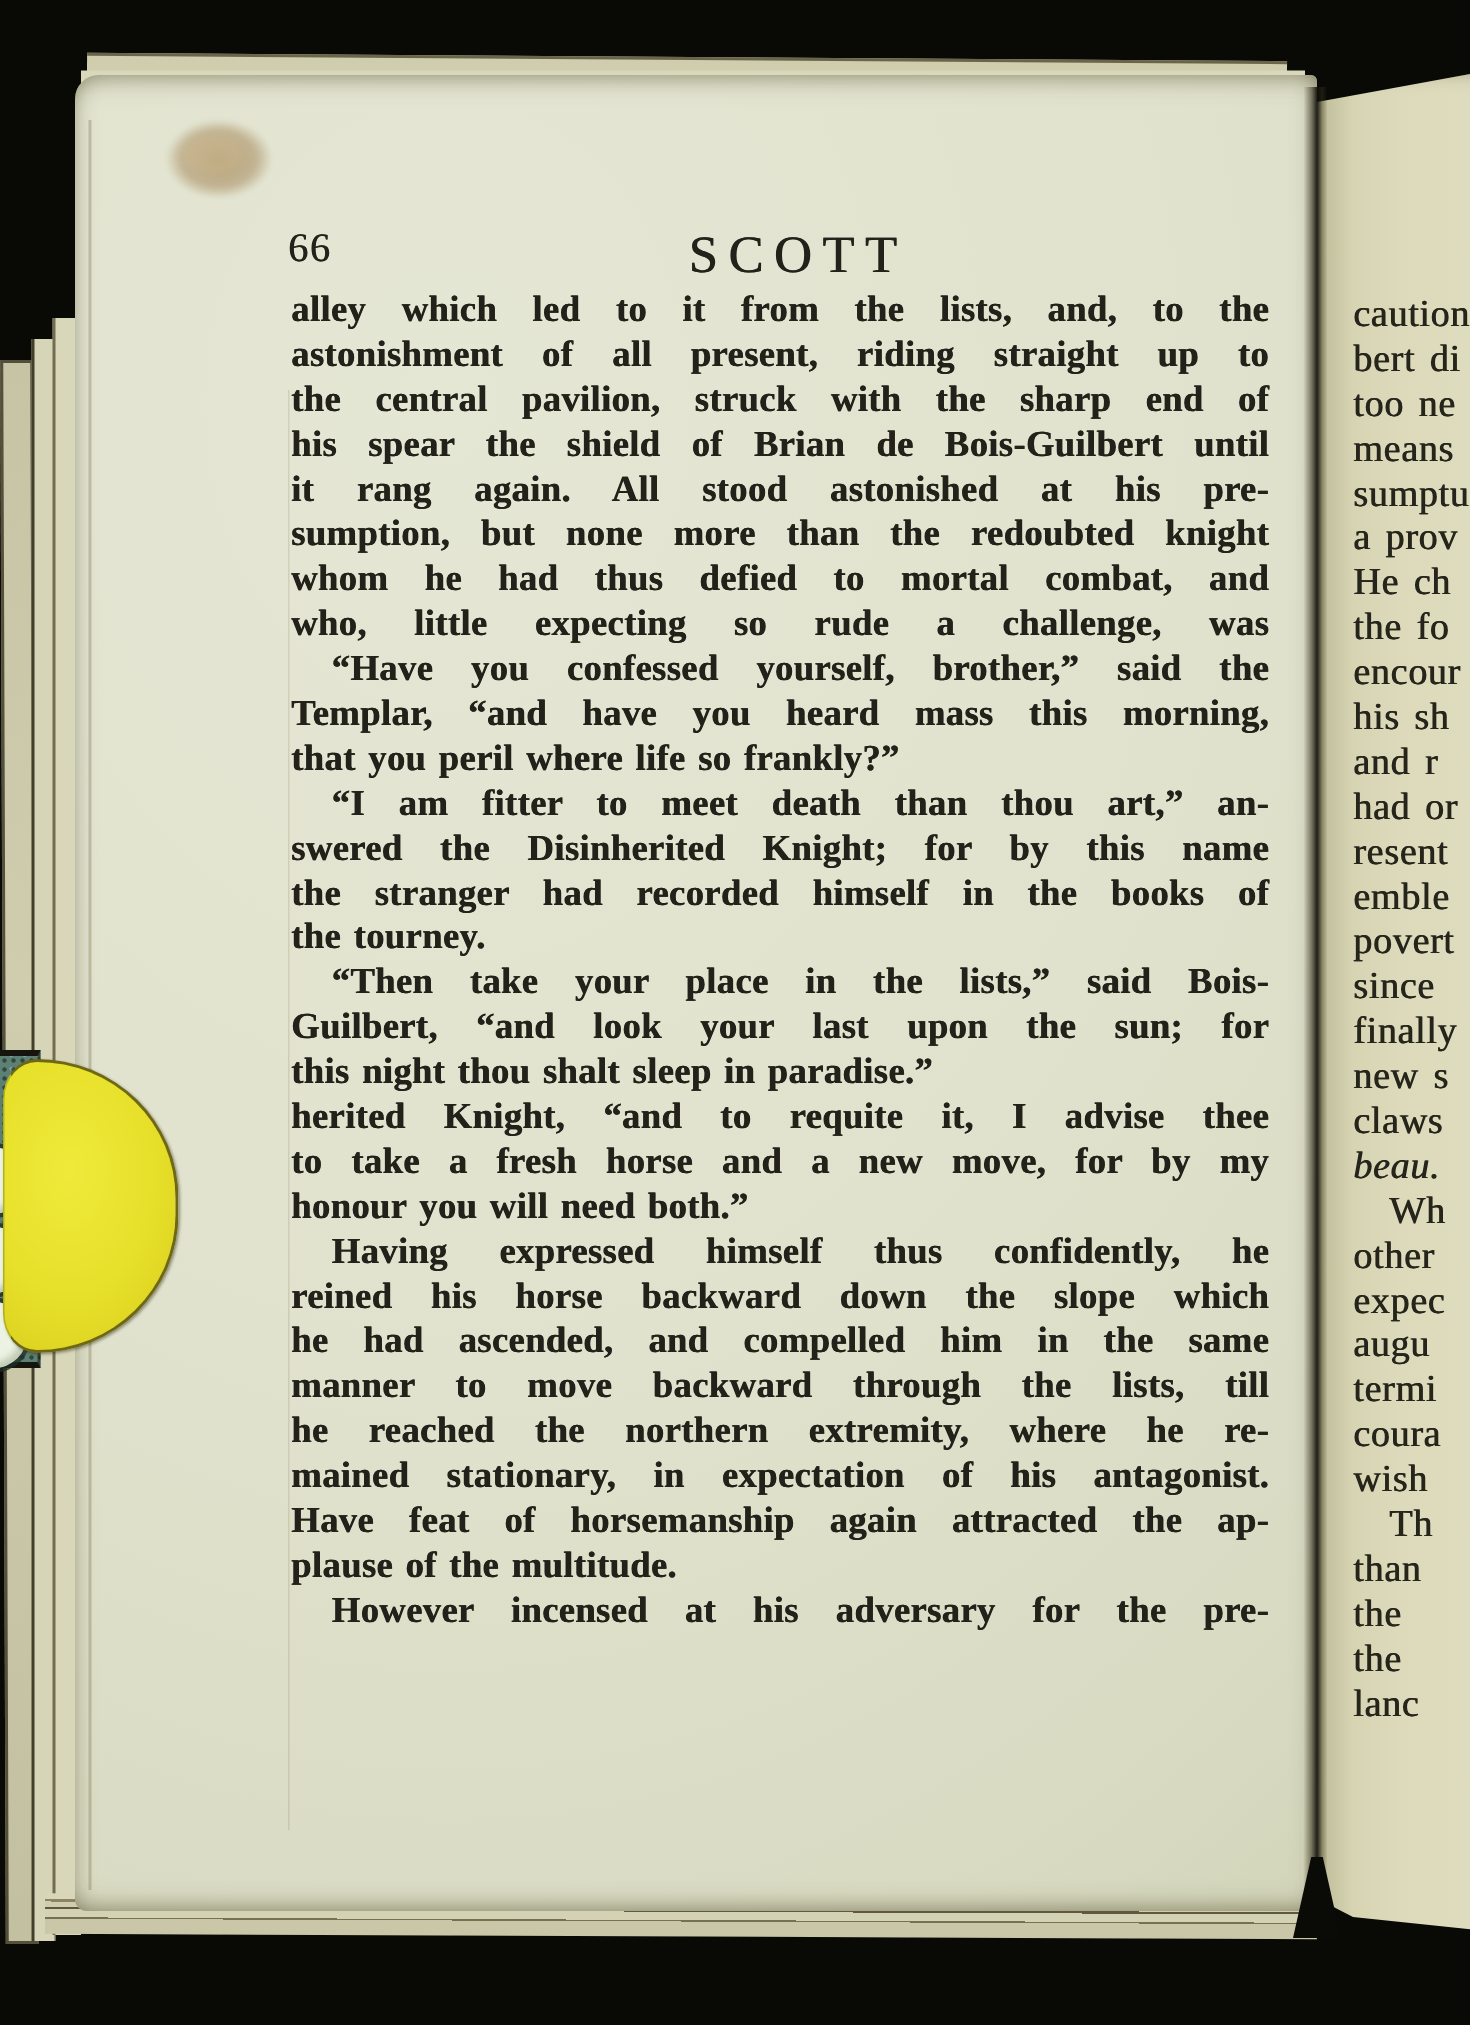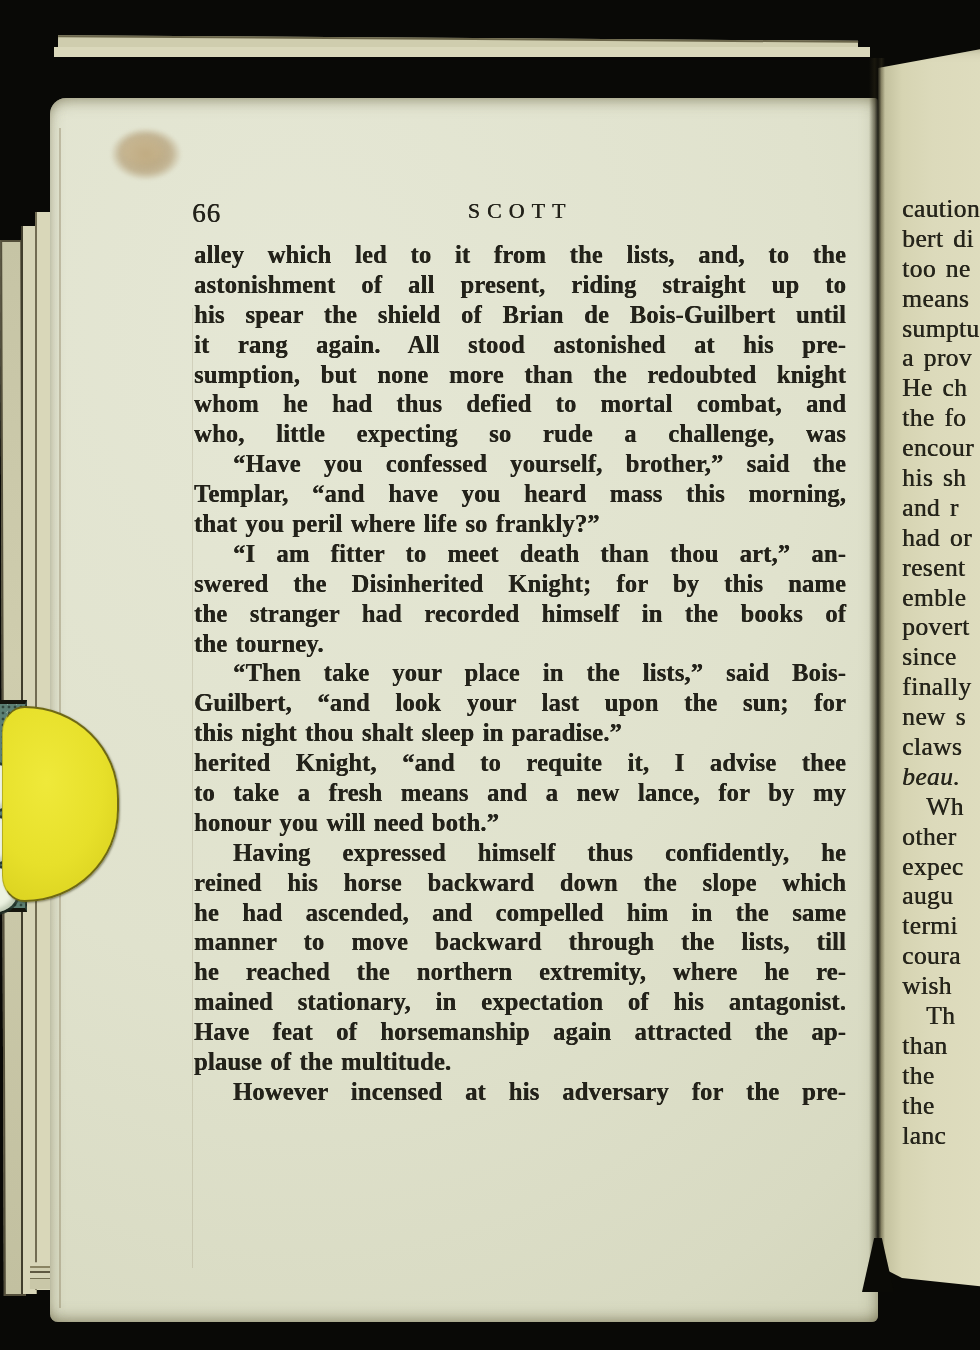--- a/index.html
+++ b/index.html
@@ -27,41 +27,40 @@
   
   .left-page{
     left:50px;top:50px;width:828px;height:1224px;
     border-radius:16px 4px 6px 8px;
     background:radial-gradient(140% 120% at 30% 18%,
       #e5e7d5 0%,var(--page-cream,#e0e2cd) 45%,#d8dac2 74%,#ccceb0 100%);
     box-shadow:inset 0 12px 16px -10px rgba(110,104,70,.55),
                inset -8px 0 18px -10px rgba(90,84,52,.65),
                inset 10px 0 16px -12px rgba(110,104,70,.45),
                inset 0 -14px 16px -12px rgba(100,94,60,.55);
-    margin-top:48px;
   }
   .crease-a{left:9px;top:30px;width:2px;height:1180px;background:rgba(120,105,70,.32);}
   .crease-b{left:142px;top:210px;width:1px;height:960px;background:rgba(110,95,60,.16);}
   .stain{left:50px;top:22px;width:92px;height:68px;border-radius:50%;
     background:radial-gradient(closest-side,rgba(171,145,98,.85),rgba(169,142,98,.55) 55%,rgba(160,132,90,0) 78%);
     filter:blur(1.5px);}
   .stain-core{left:72px;top:40px;width:40px;height:26px;border-radius:50%;
     background:rgba(205,185,145,.5);filter:blur(3px);}
 
   .folio-row{left:144px;top:100px;width:652px;height:34px;color:var(--ink,#23221a);}
   .page-number{left:-2px;top:0;font-size:27px;letter-spacing:1px;
     text-shadow:.4px 0 0 currentColor;}
-  .running-header{left:0;top:0;width:100%;text-align:center;font-size:22px;
+  .running-header{left:12px;top:0;width:100%;text-align:center;font-size:35px;
     letter-spacing:7px;text-shadow:.4px 0 0 currentColor;}
 
   .left-text{left:144px;top:142px;width:652px;height:958px;color:var(--ink,#23221a);font-weight:bold;}
   .pline{position:relative;display:block;height:29.9px;line-height:29.9px;font-size:24.5px;
     text-align:justify;text-align-last:justify;word-spacing:2px;letter-spacing:.2px;
     text-shadow:.35px 0 .3px currentColor;}
-  .pline.indent{padding-left:39px;}
+  .pline.indent{padding-left:27px;}
   .pline.pend{text-align-last:left;}
 
   
   .right-page{
     left:878px;top:46px;width:120px;height:1242px;
     background:linear-gradient(90deg,#9e9b78 0,#c3c19e 7px,#d6d4b2 24px,
       var(--right-page-cream,#dcdabb) 55px,#dfddbf 100%);
     clip-path:polygon(0 22px,100% 0,100% 100%,20% 99.2%,0 98.2%);
     box-shadow:inset 0 10px 12px -8px rgba(90,84,52,.5);
   }
@@ -115,37 +114,38 @@
     <div class="stain-core"></div>
 
     <div class="folio-row">
       <span class="page-number">66</span>
       <span class="running-header">SCOTT</span>
     </div>
 
     <div class="left-text">
         <div class="pline">alley which led to it from the lists, and, to the</div>
         <div class="pline">astonishment of all present, riding straight up to</div>
+        <div class="pline">the central pavilion, struck with the sharp end of</div>
         <div class="pline">his spear the shield of Brian de Bois-Guilbert until</div>
         <div class="pline">it rang again.  All stood astonished at his pre-</div>
         <div class="pline">sumption, but none more than the redoubted knight</div>
         <div class="pline">whom he had thus defied to mortal combat, and</div>
         <div class="pline">who, little expecting so rude a challenge, was</div>
         <div class="pline indent">“Have you confessed yourself, brother,” said the</div>
         <div class="pline">Templar, “and have you heard mass this morning,</div>
         <div class="pline pend">that you peril where life so frankly?”</div>
         <div class="pline indent">“I am fitter to meet death than thou art,” an-</div>
         <div class="pline">swered the Disinherited Knight; for by this name</div>
         <div class="pline">the stranger had recorded himself in the books of</div>
         <div class="pline pend">the tourney.</div>
         <div class="pline indent">“Then take your place in the lists,” said Bois-</div>
         <div class="pline">Guilbert, “and look your last upon the sun; for</div>
         <div class="pline pend">this night thou shalt sleep in paradise.”</div>
         <div class="pline">herited Knight, “and to requite it, I advise thee</div>
-        <div class="pline">to take a fresh means and a new lance, for by my</div>
+        <div class="pline">to take a fresh horse and a new move, for by my</div>
         <div class="pline pend">honour you will need both.”</div>
         <div class="pline indent">Having expressed himself thus confidently, he</div>
         <div class="pline">reined his horse backward down the slope which</div>
         <div class="pline">he had ascended, and compelled him in the same</div>
         <div class="pline">manner to move backward through the lists, till</div>
         <div class="pline">he reached the northern extremity, where he re-</div>
         <div class="pline">mained stationary, in expectation of his antagonist.</div>
         <div class="pline">Have feat of horsemanship again attracted the ap-</div>
         <div class="pline pend">plause of the multitude.</div>
         <div class="pline indent">However incensed at his adversary for the pre-</div>

